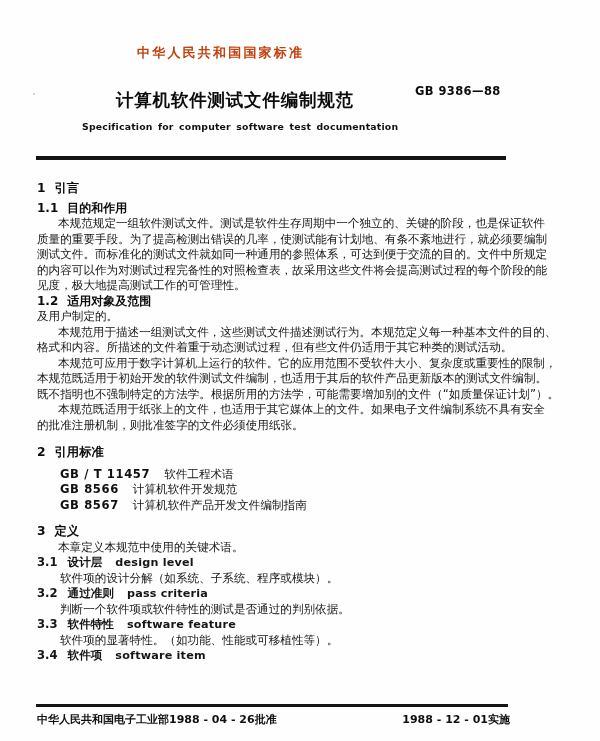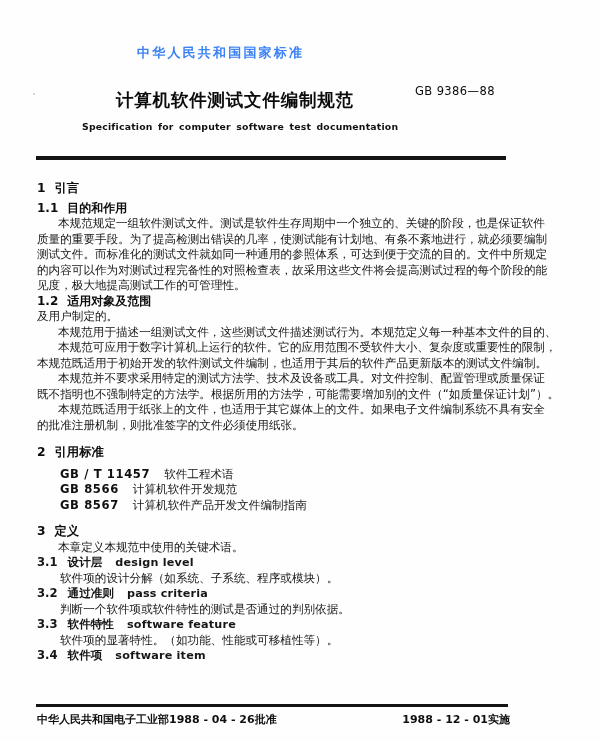--- a/index.html
+++ b/index.html
@@ -9,30 +9,30 @@
     height: 741px;
     background: #fefefe;
     font-family: "DejaVu Sans", sans-serif;
     color: #1a1a1a;
     overflow: hidden;
   }
   
   .hdr-label {
     position: absolute; left: 137px; top: 44px;
     font-size: 13px; font-weight: bold; letter-spacing: 2.2px;
-    color: #3b82f6; white-space: nowrap;
+    color: #c2410c; white-space: nowrap;
   }
   .hdr-title {
     position: absolute; left: 116px; top: 88px;
     font-size: 17.5px; font-weight: bold; letter-spacing: 0.8px;
     color: #0c0c0c; white-space: nowrap;
   }
   .hdr-code {
     position: absolute; left: 415px; top: 84px;
-    font-size: 11.5px; font-weight: normal; letter-spacing: 0.4px;
+    font-size: 11.5px; font-weight: bold; letter-spacing: 0.4px;
     color: #0c0c0c; white-space: nowrap;
   }
   .hdr-en {
     position: absolute; left: 82px; top: 121px;
     font-size: 9.3px; font-weight: bold; letter-spacing: 0.2px; word-spacing: 2px;
     color: #111; white-space: nowrap;
   }
   
   .rule { position: absolute; background: #141414; }
   .rule-top { left: 36px; top: 156px; width: 470px; height: 4px; }
@@ -99,25 +99,25 @@
     <div class="ln">的内容可以作为对测试过程完备性的对照检查表，故采用这些文件将会提高测试过程的每个阶段的能</div>
     <div class="ln">见度，极大地提高测试工作的可管理性。</div>
 
     <div class="ln hd hd2">
       <span class="num">1.2</span><span>适用对象及范围</span>
     </div>
 
     <div class="ln">及用户制定的。</div>
 
     <div class="ln ind">本规范用于描述一组测试文件，这些测试文件描述测试行为。本规范定义每一种基本文件的目的、</div>
+    <div class="ln">格式和内容。所描述的文件着重于动态测试过程，但有些文件仍适用于其它种类的测试活动。</div>
 
     <div class="ln ind">本规范可应用于数字计算机上运行的软件。它的应用范围不受软件大小、复杂度或重要性的限制，</div>
     <div class="ln">本规范既适用于初始开发的软件测试文件编制，也适用于其后的软件产品更新版本的测试文件编制。</div>
 
-    <div class="ln ind">本规范并不要求采用特定的测试方法学、技术及设备或工具。对文件控制、配置管理或质量保证</div>
     <div class="ln">既不指明也不强制特定的方法学。根据所用的方法学，可能需要增加别的文件（“如质量保证计划”）。</div>
 
     <div class="ln ind">本规范既适用于纸张上的文件，也适用于其它媒体上的文件。如果电子文件编制系统不具有安全</div>
     <div class="ln">的批准注册机制，则批准签字的文件必须使用纸张。</div>
 
     <div class="ln hd hd1 mt-sec2">
       <span class="num">2</span><span>引用标准</span>
     </div>
 
     <div class="ln ind2 mt-refs">

